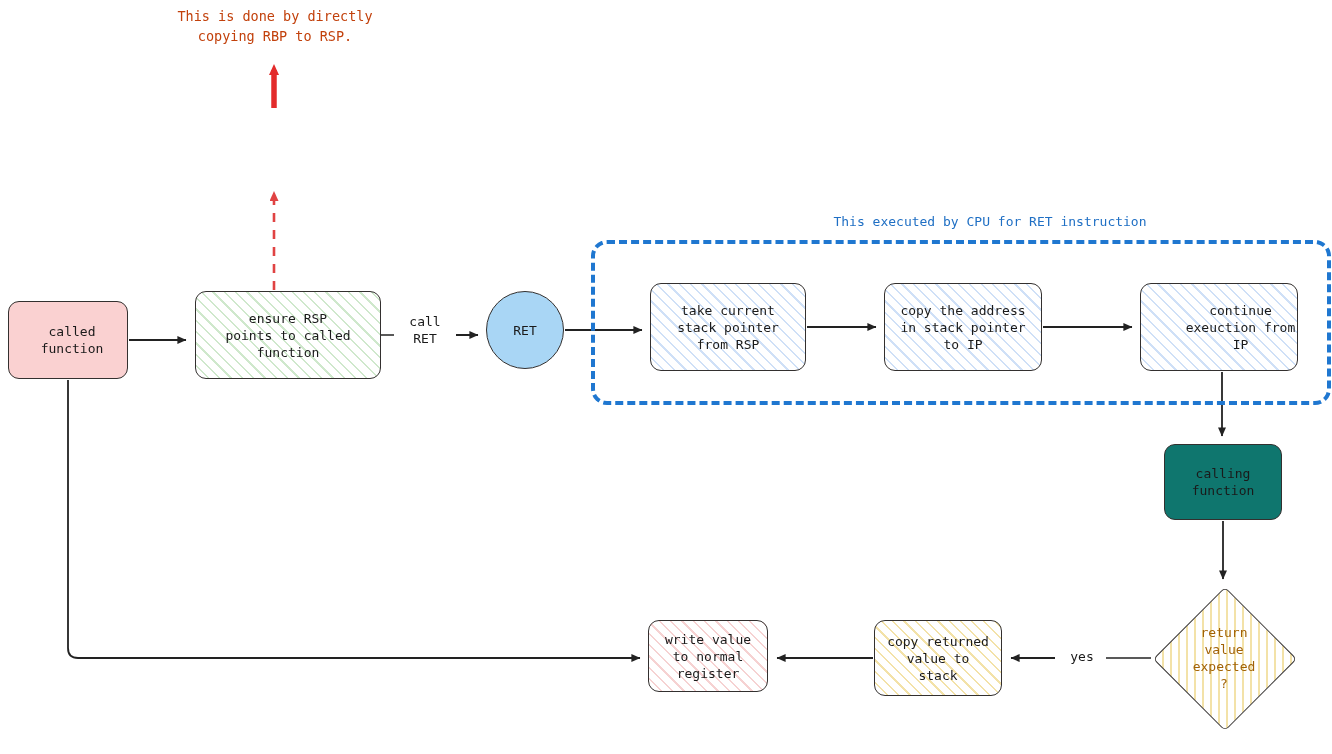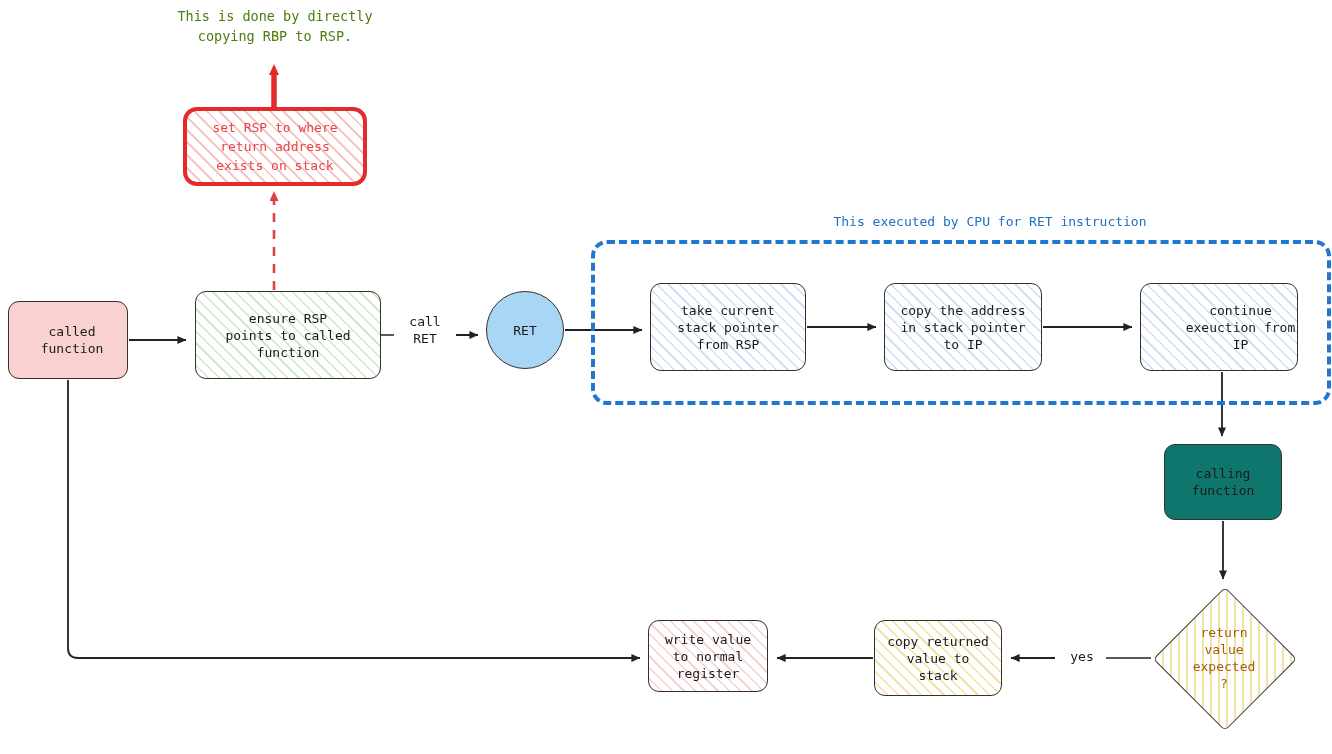--- a/index.html
+++ b/index.html
@@ -115,21 +115,21 @@
     position:absolute;z-index:4;font-size:13px;line-height:17px;
     color:#1a1a1a;text-align:center;white-space:pre-line;
     background:#ffffff;padding:0 3px;
   }
   #label-call-ret{left:394px;top:313px;width:56px;}
   #label-yes{left:1058px;top:648px;width:42px;}
 
   #note-rbp-rsp{
     position:absolute;left:140px;top:6px;width:270px;
     text-align:center;z-index:4;
-    color:#4d7c0f;font-size:13.5px;line-height:20px;white-space:pre-line;
+    color:#c2410c;font-size:13.5px;line-height:20px;white-space:pre-line;
   }
 </style>
 </head>
 <body>
 
 <div id="stage">
 
   <svg id="wires" viewBox="0 0 1332 754">
     <defs>
       <marker id="arrow-dark" markerWidth="11" markerHeight="11" refX="8.6" refY="4" orient="auto" markerUnits="userSpaceOnUse">
@@ -200,23 +200,20 @@
   <div id="cpu-group"></div>
   <div id="cpu-group-title">This executed by CPU for RET instruction</div>
 
   <div class="node fill-pink-solid" id="node-called-function">called
 function</div>
 
   <div class="node hatch-green" id="node-ensure-rsp">ensure RSP
 points to called
 function</div>
 
-  <div class="node hatch-red" id="node-set-rsp">set RSP to where
-return address
-exists on stack</div>
 
   <div class="node fill-blue-solid" id="node-ret">RET</div>
 
   <div class="node hatch-blue" id="node-take-current">take current
 stack pointer
 from RSP</div>
 
   <div class="node hatch-blue" id="node-copy-address">copy the address
 in stack pointer
 to IP</div>

